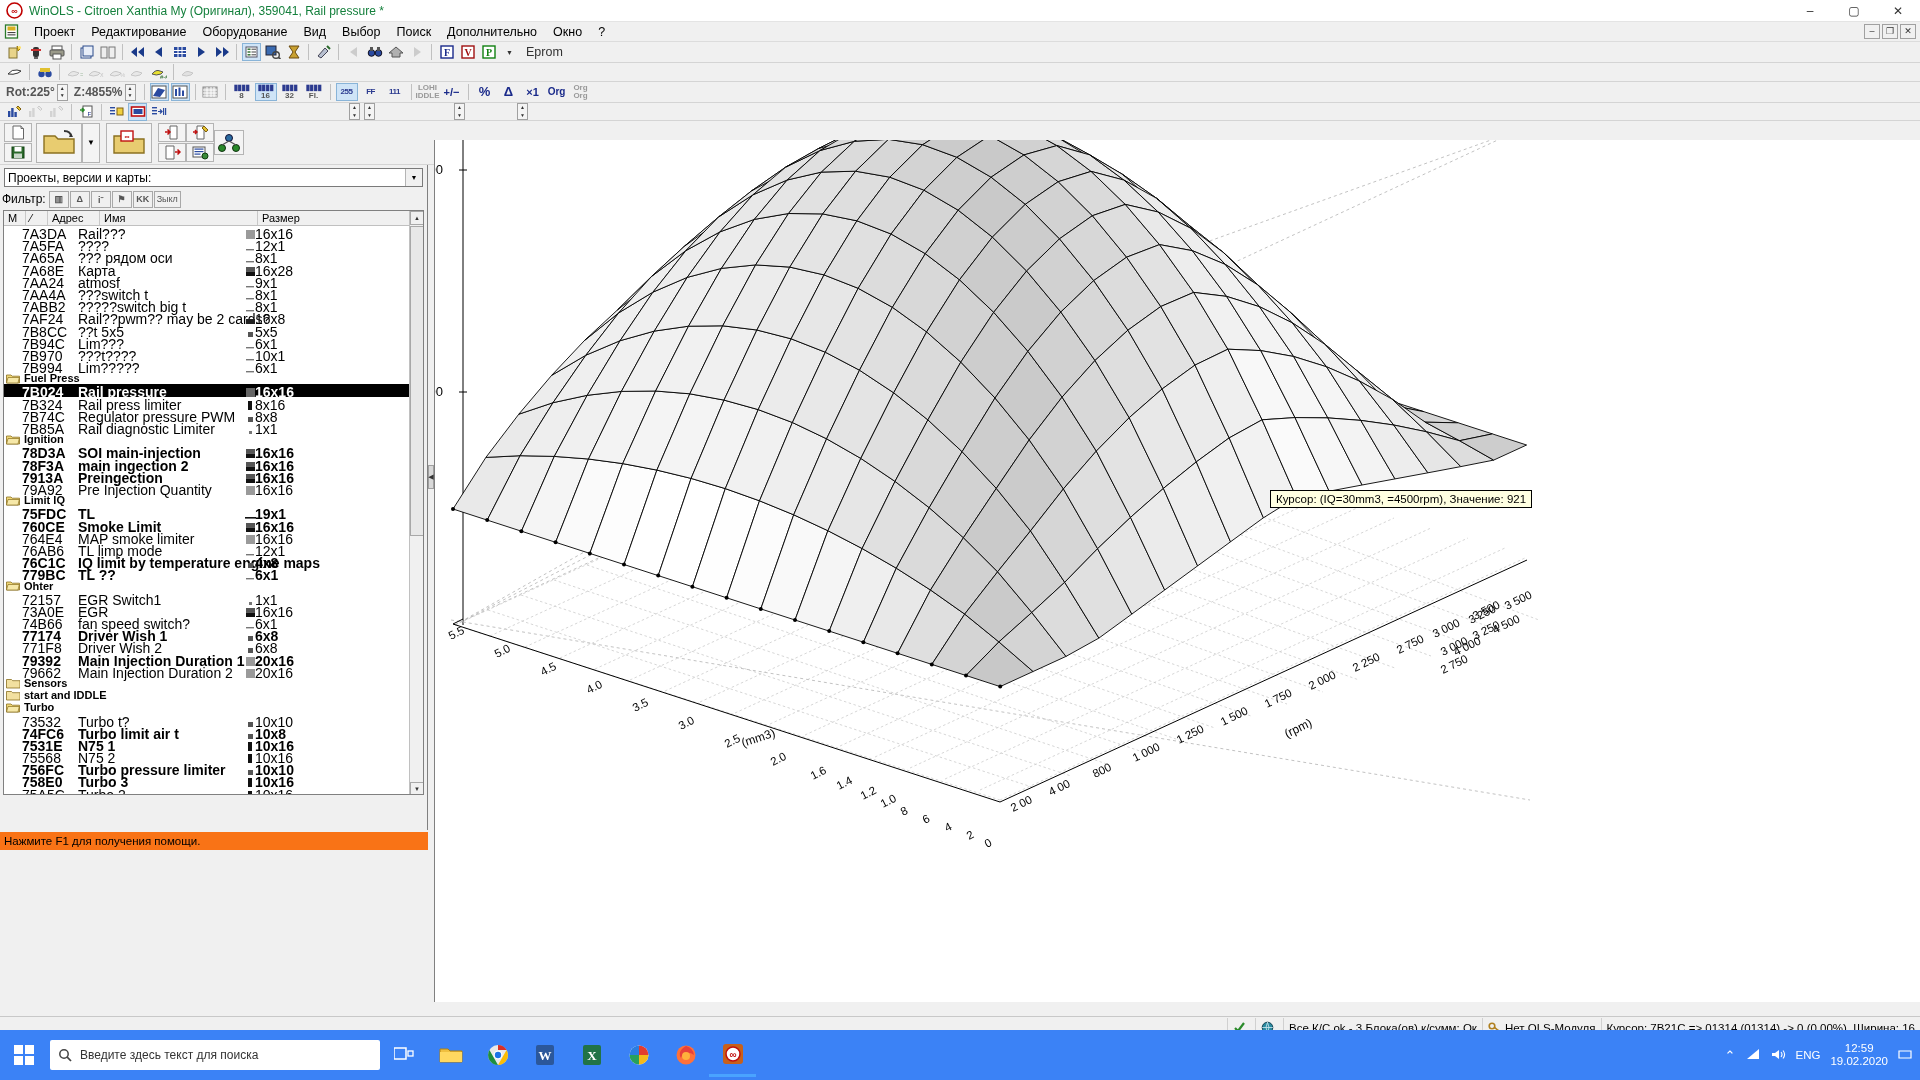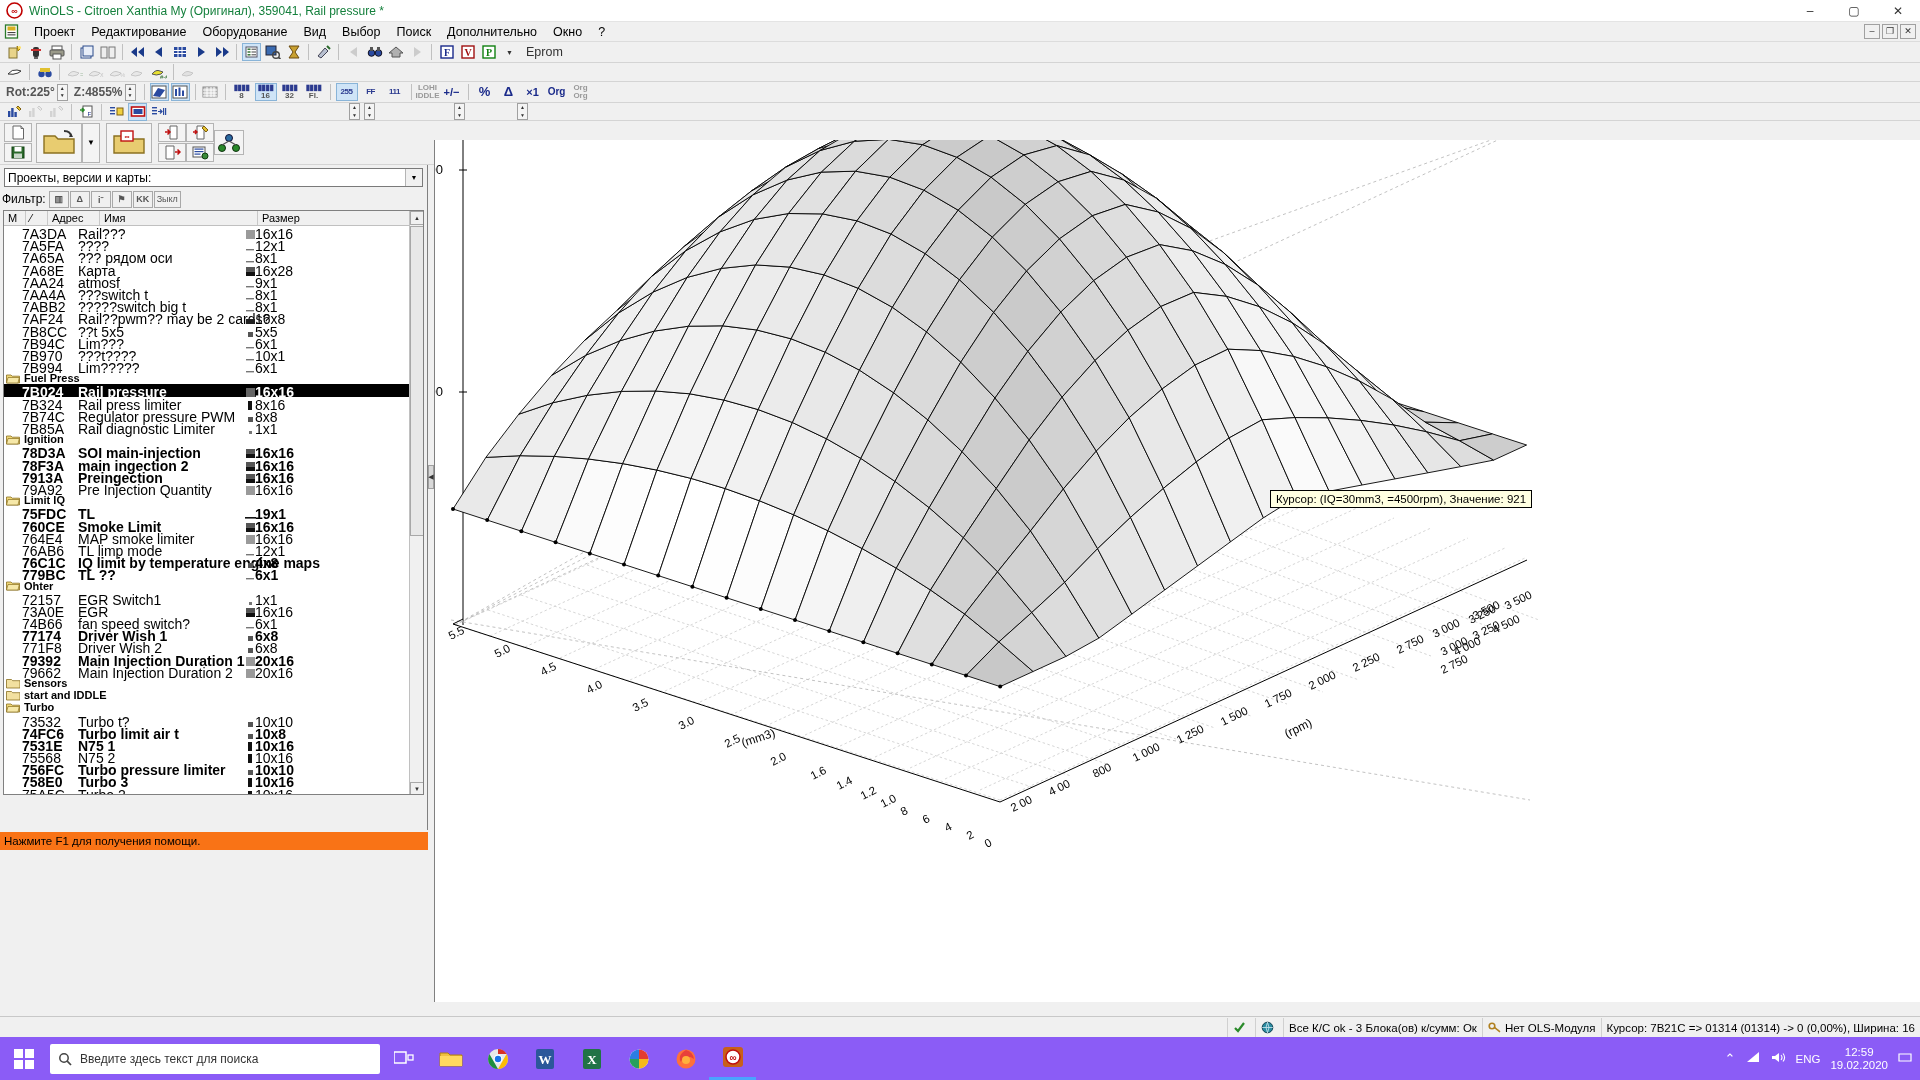--- a/index.html
+++ b/index.html
@@ -202,22 +202,22 @@
     position: absolute; bottom: 43px; left: 0; width: 1920px; height: 21px;
     background: #f0f0f0; border-top: 1px solid #c8c8c8;
     display: flex; align-items: flex-end; font-size: 11.5px; color: #000;
   }
   .sb-cell { display: flex; align-items: center; height: 19px; padding: 0 5px;
     border-left: 1px solid #d0d0d0; white-space: nowrap; }
   .sb-ico { width: 13px; height: 13px; margin-right: 4px; flex: 0 0 auto; }
 
   
   .taskbar {
-    position: absolute; bottom: 0; left: 0; width: 1920px; height: 43px;
-    background: #8b5cf6; display: flex; align-items: center;
+    position: absolute; bottom: 0; left: 0; width: 1920px; height: 50px;
+    background: #3b82f6; display: flex; align-items: center;
   }
   .tb-start { width: 48px; height: 43px; display: flex; align-items: center; justify-content: center; }
   .tb-search {
     width: 330px; height: 30px; background: #fff; border-radius: 2px;
     display: flex; align-items: center; padding-left: 8px; margin-left: 2px;
     font-size: 12px; color: #333;
   }
   .tb-app { width: 47px; height: 43px; display: flex; align-items: center; justify-content: center; }
   .tb-right { margin-left: auto; display: flex; align-items: center; color: #fff;
     font-size: 11.5px; padding-right: 8px; gap: 10px; }

